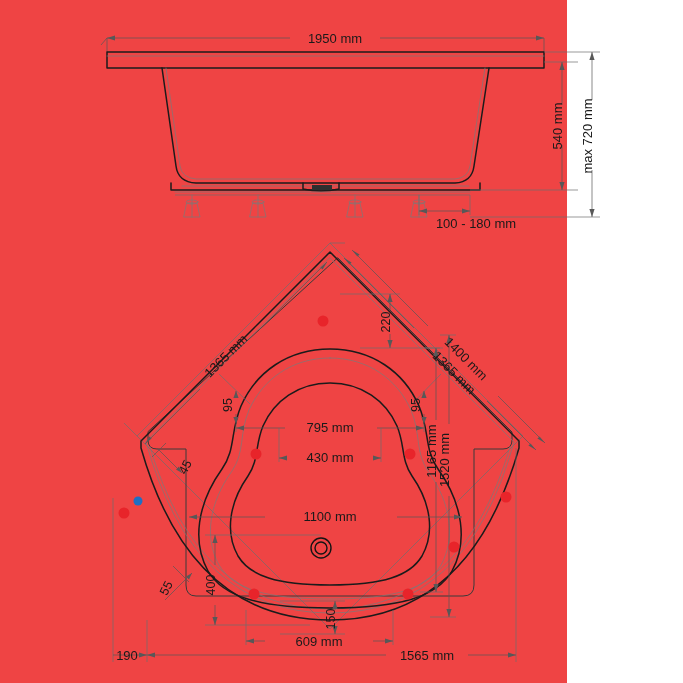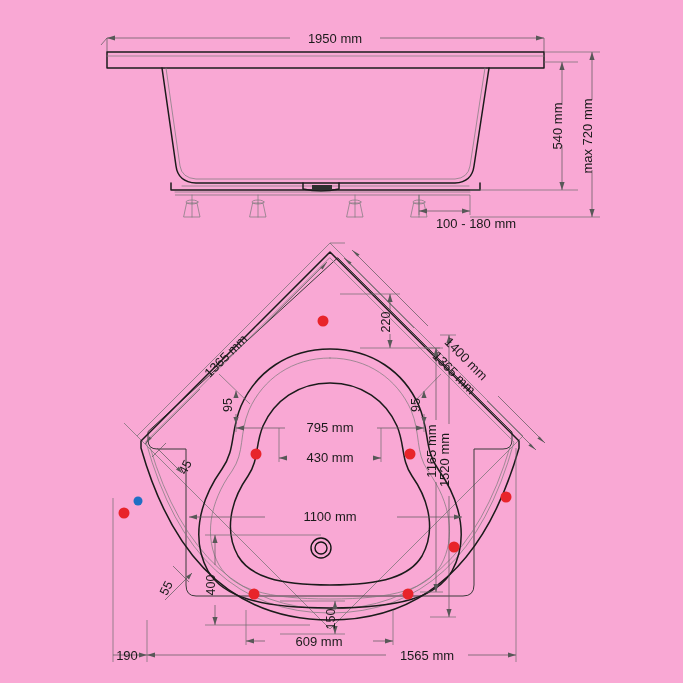--- a/index.html
+++ b/index.html
@@ -8,23 +8,23 @@
     background: #ffffff;
   }
   body {
     width: 683px;
     height: 683px;
     font-family: "Liberation Sans", sans-serif;
     overflow: hidden;
   }
   #sheet {
     position: relative;
-    width: 683px;
+    width: 567px;
     height: 683px;
-    background: #f9a8d4;
+    background: #ef4444;
   }
   svg.drawing {
     position: absolute;
     left: 0;
     top: 0;
     width: 683px;
     height: 683px;
   }
   .dimtext {
     font-family: "Liberation Sans", sans-serif;

